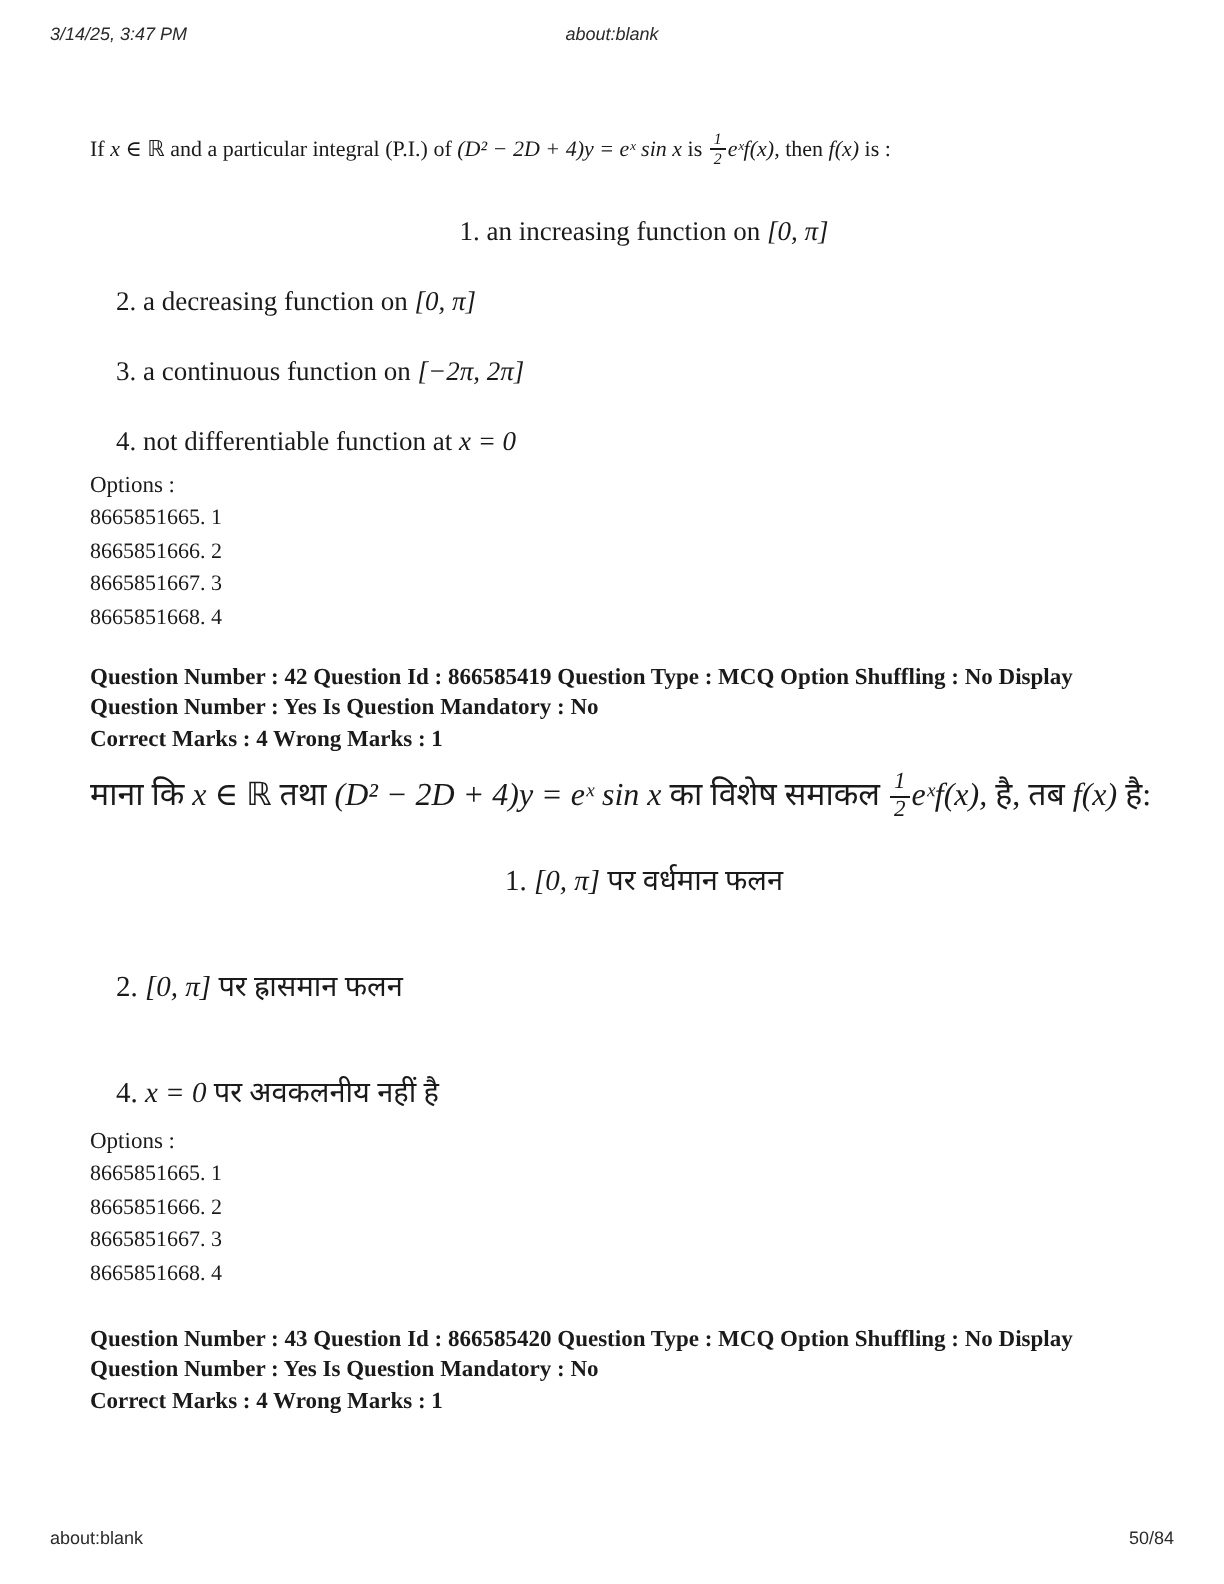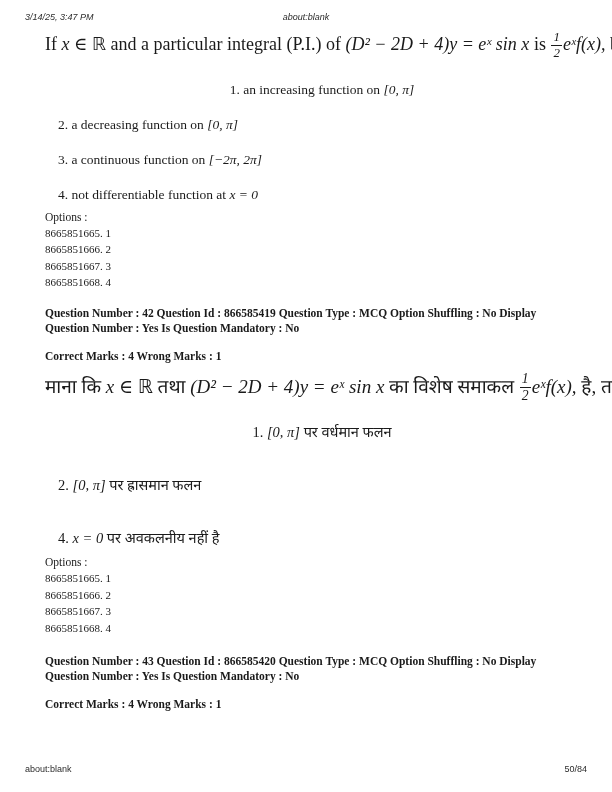--- a/index.html
+++ b/index.html
@@ -12,62 +12,62 @@
     overflow: hidden;
   }
   .print-header {
     position: absolute; top: 12px; left: 0; right: 0; height: 12px;
     font-family: "Liberation Sans", "DejaVu Sans", sans-serif;
     font-size: 9px; color: #2b2b2b; font-style: italic;
   }
   .ph-date { position: absolute; left: 25px; top: 0; }
   .ph-title { position: absolute; left: 0; right: 0; top: 0; text-align: center; }
   .content { position: absolute; top: 30px; left: 45px; right: 26px; }
-  .stem { font-size: 18px; line-height: 23px; white-space: nowrap; }
-  .stem-hi { font-size: 19px; }
+  .stem { font-size: 11px; line-height: 23px; white-space: nowrap; margin-top: 34px; }
+  .stem-hi { font-size: 16px; }
   .mi {
     font-style: italic;
     font-family: "Liberation Serif", "DejaVu Serif", "DejaVu Sans", serif;
   }
   .frac {
     display: inline-block; vertical-align: -0.5em; text-align: center;
     font-size: 0.72em; line-height: 1.15; font-style: italic;
     margin: 0 1px;
   }
   .frac .num { display: block; border-bottom: 1px solid #1a1a1a; padding: 0 2px; }
   .frac .den { display: block; }
   .opt-list { margin: 0; }
   .opt { font-size: 13.5px; line-height: 19px; margin-top: 16px; padding-left: 13px; white-space: nowrap; }
   .opt:first-child { margin-top: 19px; text-align: center; }
   .opt-hi { font-size: 14.5px; line-height: 21px; margin-top: 32px; }
   .options-label { font-weight: normal; font-size: 11.5px; line-height: 15px; margin-top: 6px; }
   .option-ids { font-size: 11px; line-height: 16.5px; }
   .qmeta { font-weight: bold; font-size: 11.5px; line-height: 15px; margin-top: 15px; max-width: 537px; }
-  .marks { font-weight: bold; font-size: 11.5px; line-height: 15px; margin-top: 13px; }
+  .marks { font-weight: bold; font-size: 11.5px; line-height: 15px; margin-top: 1px; }
   .stem-block { margin-top: 7px; }
   .print-footer {
     position: absolute; bottom: 16px; left: 0; right: 0; height: 12px;
     font-family: "Liberation Sans", "DejaVu Sans", sans-serif;
     font-size: 9px; color: #2b2b2b;
   }
   .pf-url { position: absolute; left: 25px; top: 0; }
   .pf-page { position: absolute; right: 25px; top: 0; }
 </style>
 </head>
 <body>
 
 <div class="print-header">
   <span class="ph-date">3/14/25, 3:47 PM</span>
   <span class="ph-title">about:blank</span>
 </div>
 
 <div class="content">
 
   <div class="stem">
-    <span>If </span><span class="mi">x ∈ ℝ</span><span> and a particular integral (P.I.) of </span><span class="mi">(D² − 2D + 4)y = eˣ sin x</span><span> is </span><span class="frac"><span class="num">1</span><span class="den">2</span></span><span class="mi">eˣf(x),</span><span> blank </span><span class="mi">f(x)</span><span> is :</span>
+    <span>If </span><span class="mi">x ∈ ℝ</span><span> and a particular integral (P.I.) of </span><span class="mi">(D² − 2D + 4)y = eˣ sin x</span><span> is </span><span class="frac"><span class="num">1</span><span class="den">2</span></span><span class="mi">eˣf(x),</span><span> then </span><span class="mi">f(x)</span><span> is :</span>
   </div>
 
   <div class="opt-list">
     <div class="opt">
       <span>1.</span>
       <span>an increasing function on </span><span class="mi">[0, π]</span>
     </div>
     <div class="opt">
       <span>2.</span>
       <span>a decreasing function on </span><span class="mi">[0, π]</span>

